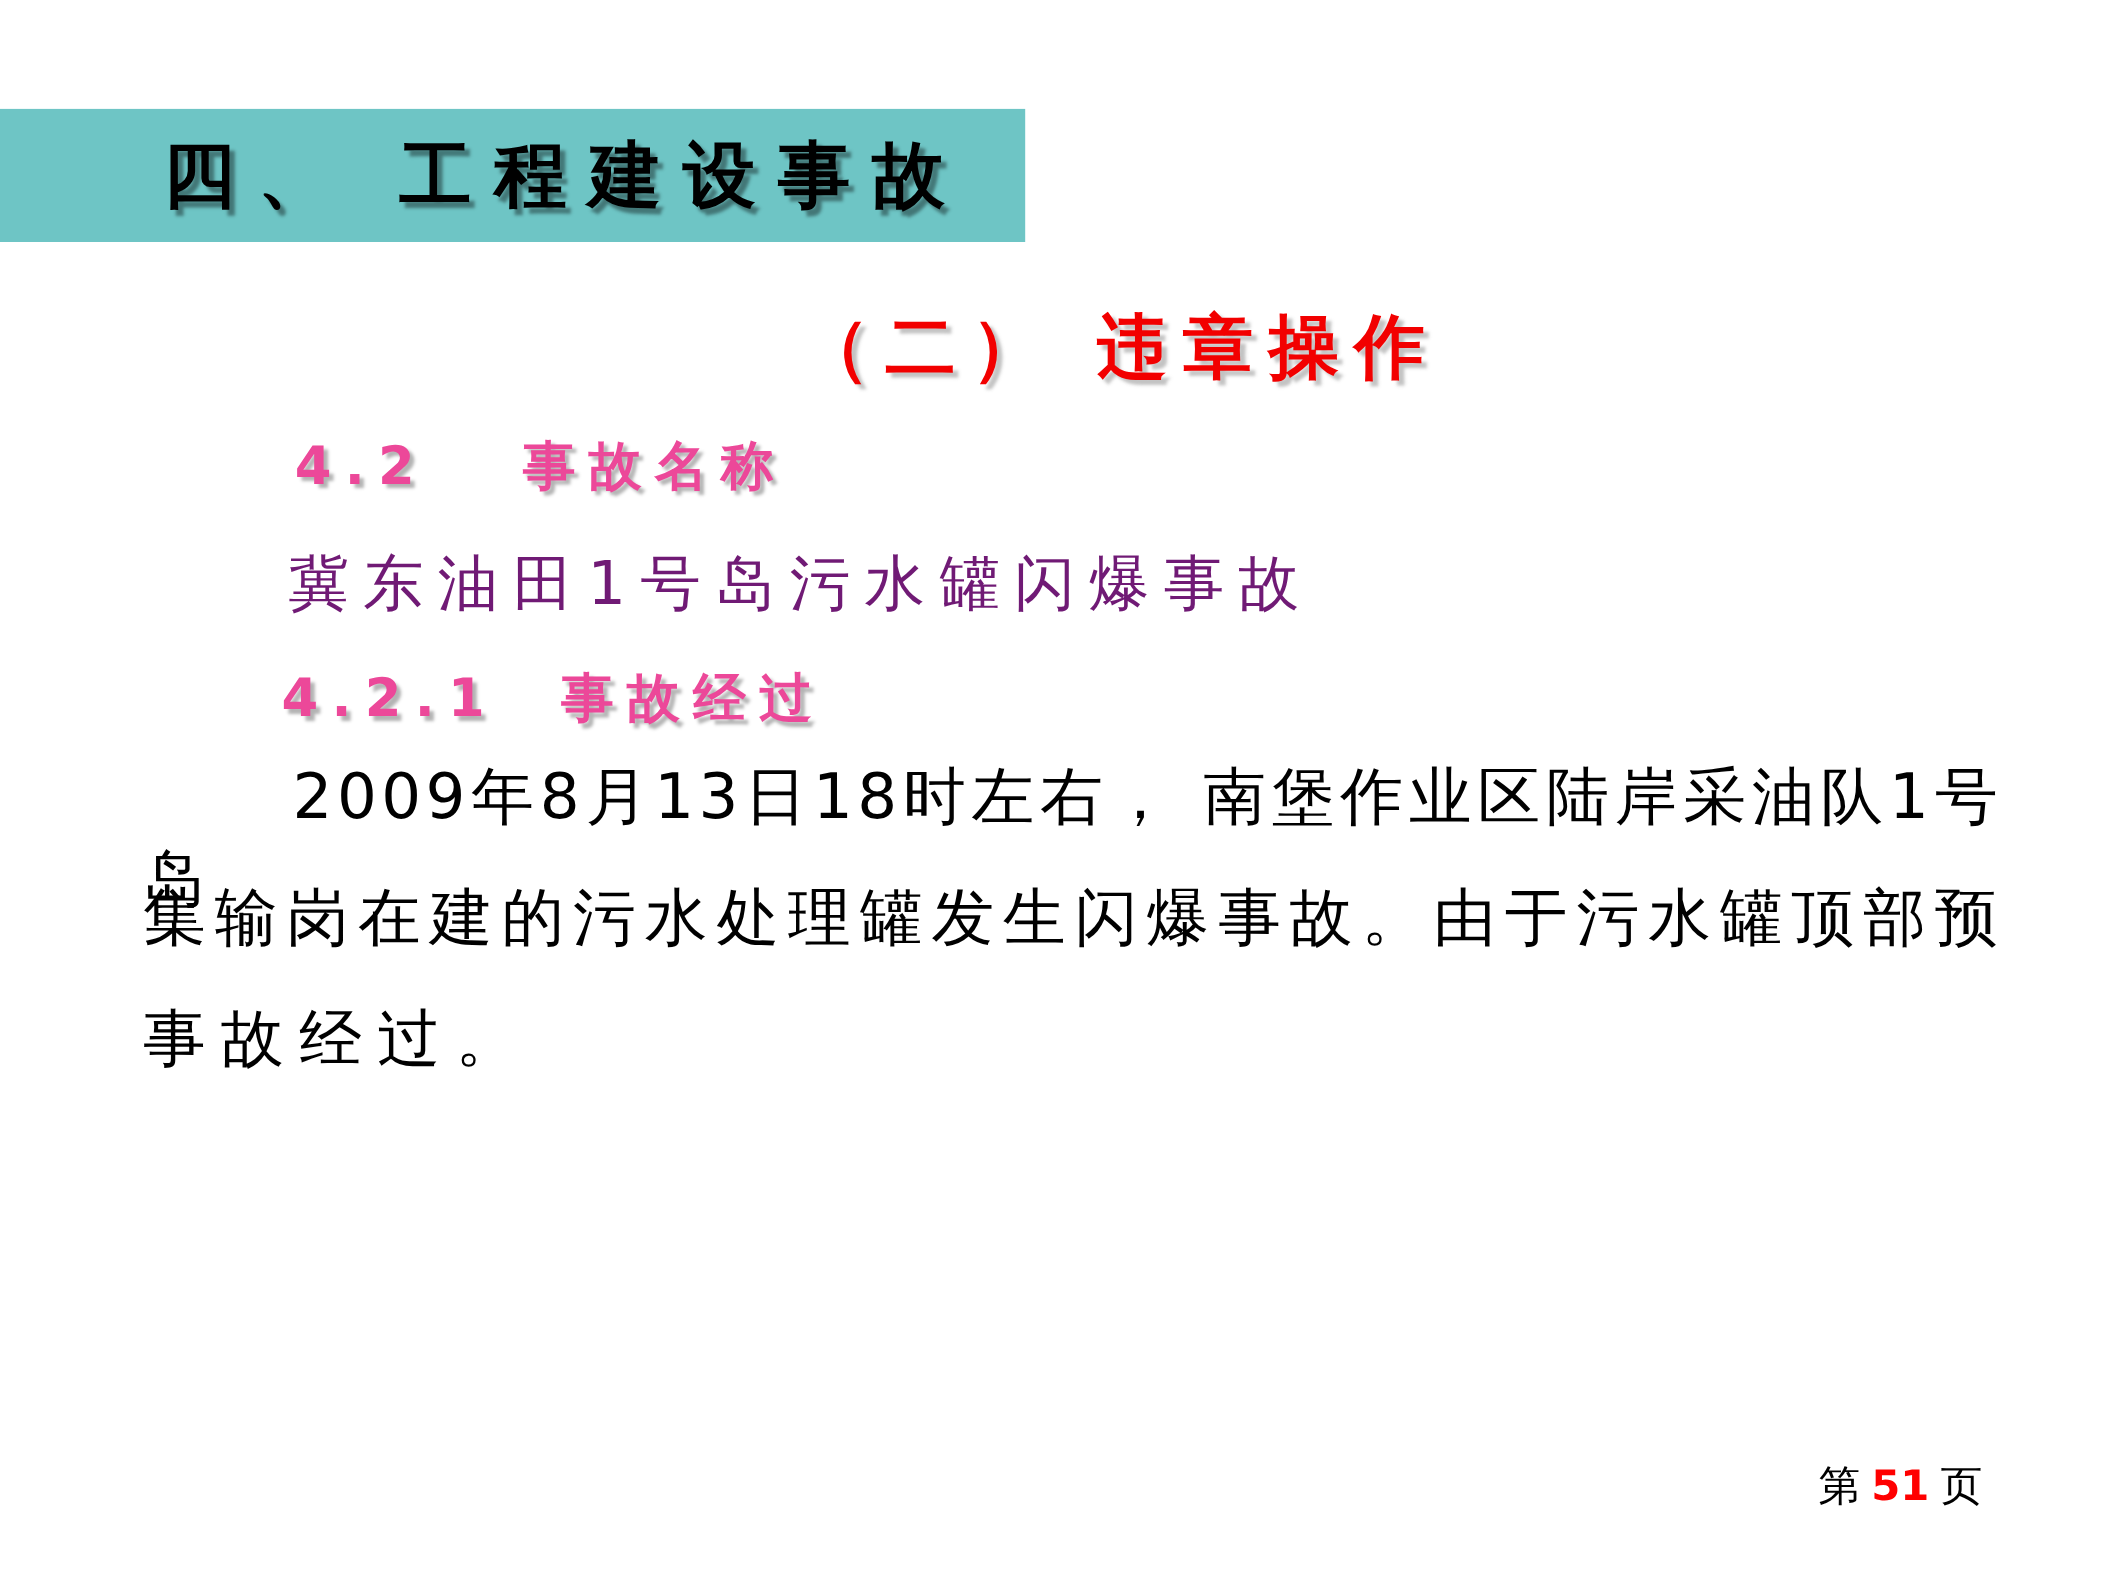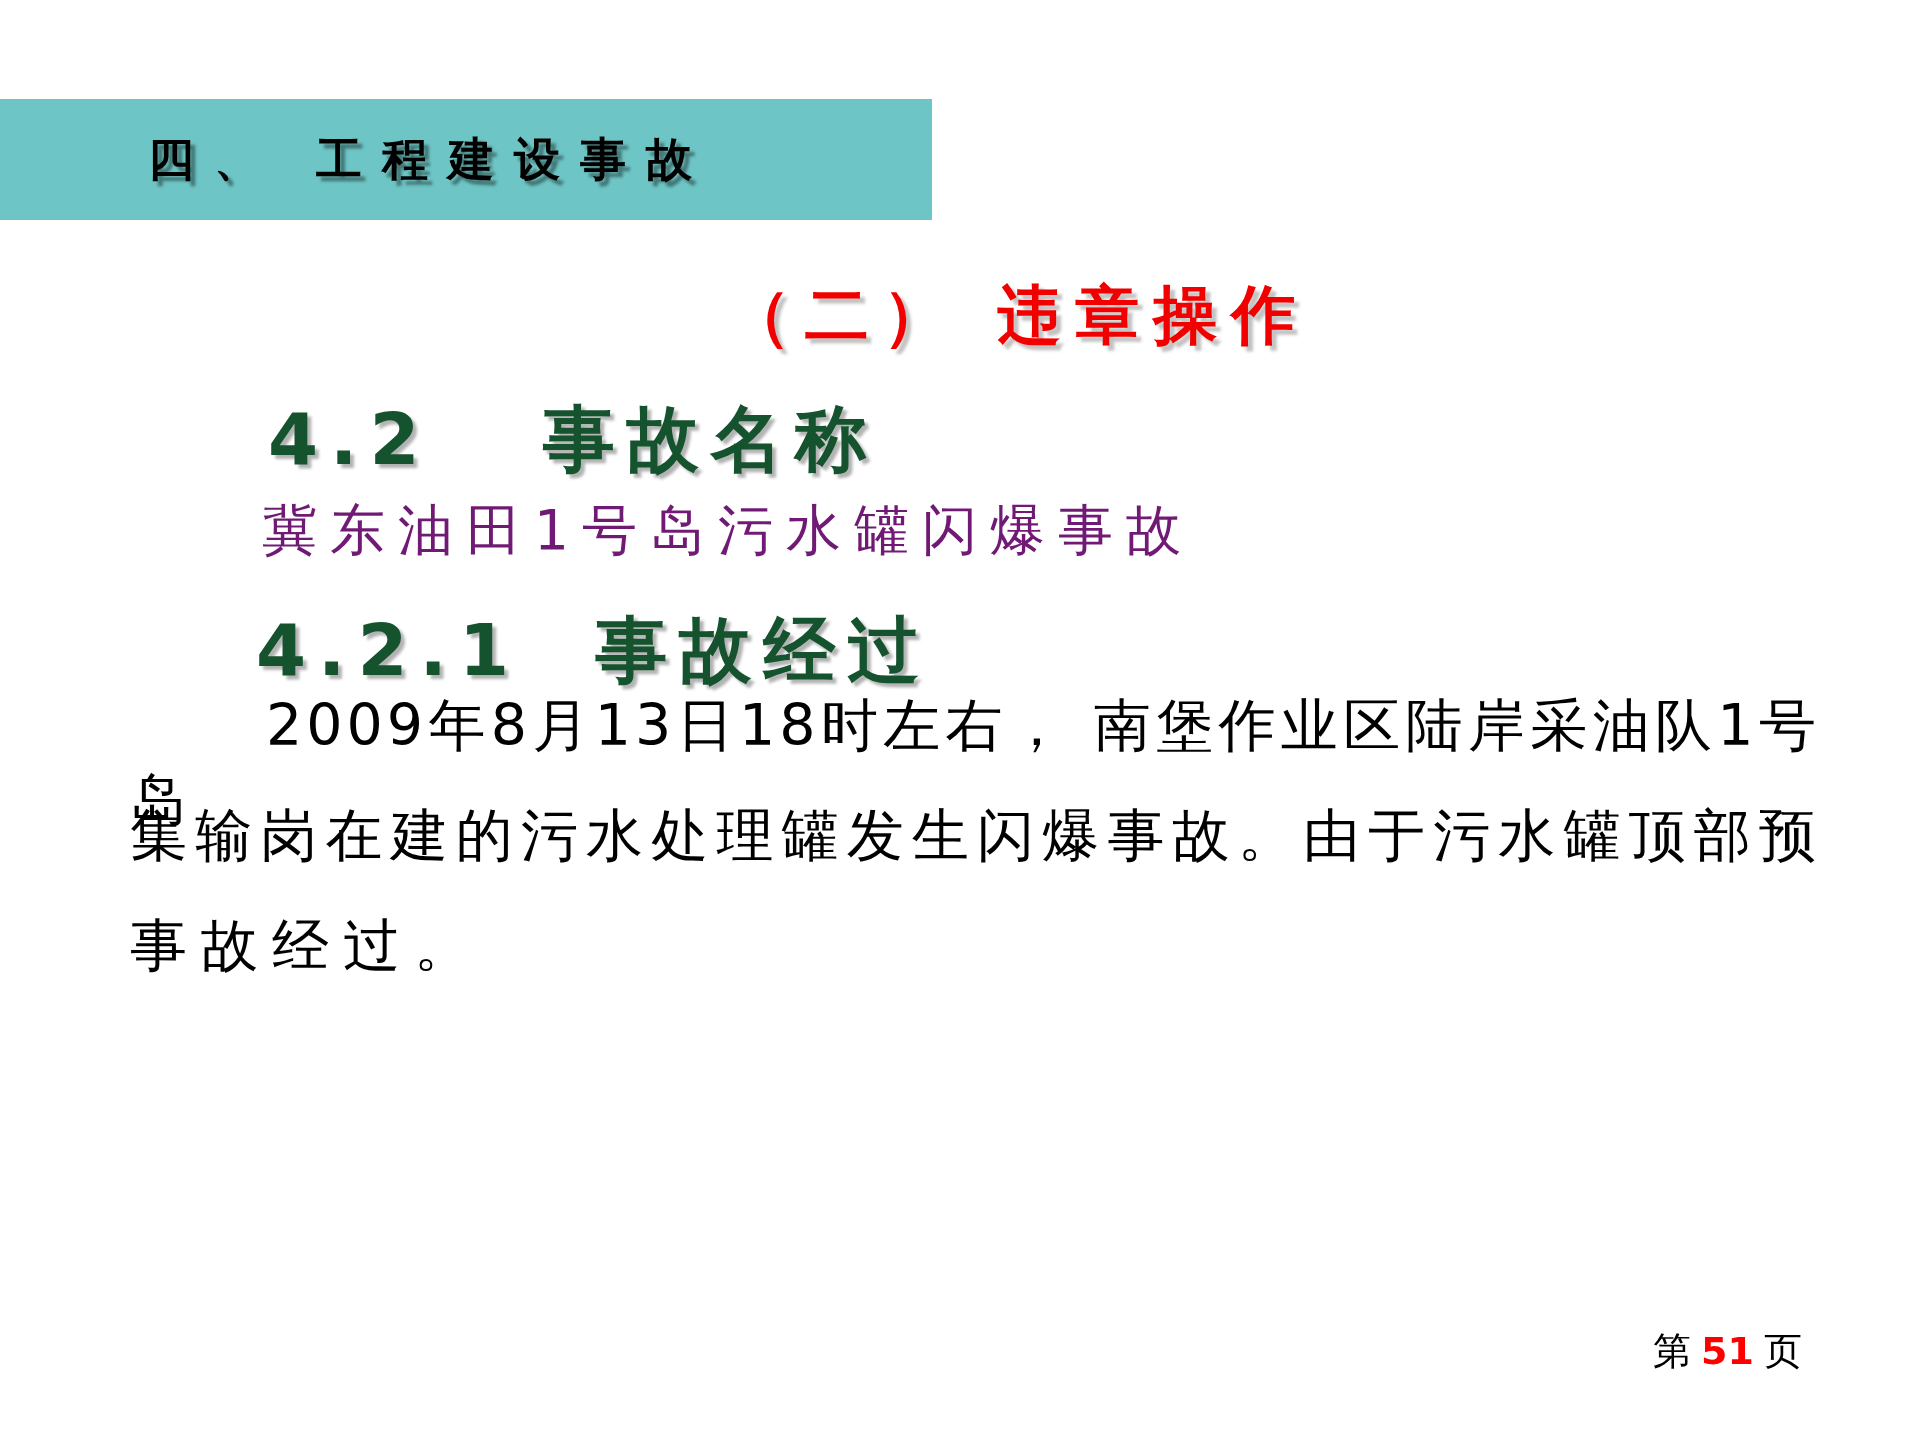--- a/index.html
+++ b/index.html
@@ -22,21 +22,21 @@
     left: 0;
     top: 99px;
     width: 932px;
     height: 121px;
     background: #6ec5c5;
     display: flex;
     align-items: center;
   }
   .banner-title {
     padding-left: 148px;
-    font-size: 46px;
+    font-size: 66px;
     font-weight: bold;
     color: #000000;
     letter-spacing: 20px;
     white-space: pre-wrap;
     text-shadow: 5px 5px 3px rgba(0,0,0,0.40);
   }
 
   
   .section-heading {
     position: absolute;
@@ -49,23 +49,23 @@
     font-weight: bold;
     color: #f20000;
     letter-spacing: 14px;
     white-space: pre-wrap;
     text-shadow: 5px 5px 3px rgba(120,120,120,0.45);
   }
 
   
   .blue-heading {
     position: absolute;
-    font-size: 72px;
+    font-size: 48px;
     font-weight: bold;
-    color: #14532d;
+    color: #ec4899;
     letter-spacing: 12px;
     white-space: pre-wrap;
     text-shadow: 4px 4px 3px rgba(0,0,0,0.30);
   }
   .h-42   { left: 268px; top: 392px; }
   .h-421  { left: 256px; top: 603px; text-align: center; }
 
   
   .accident-name {
     position: absolute;

